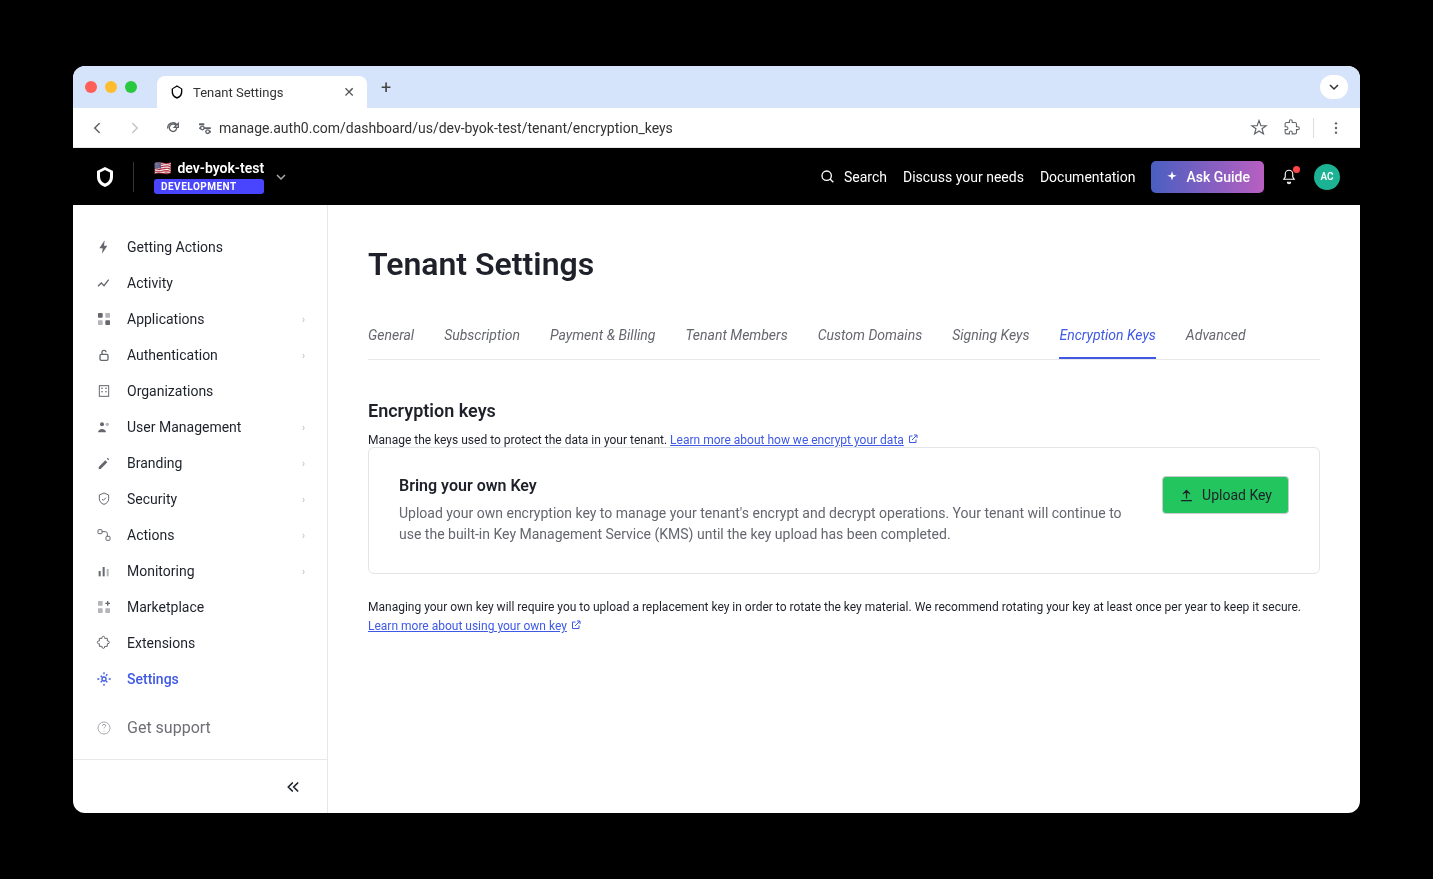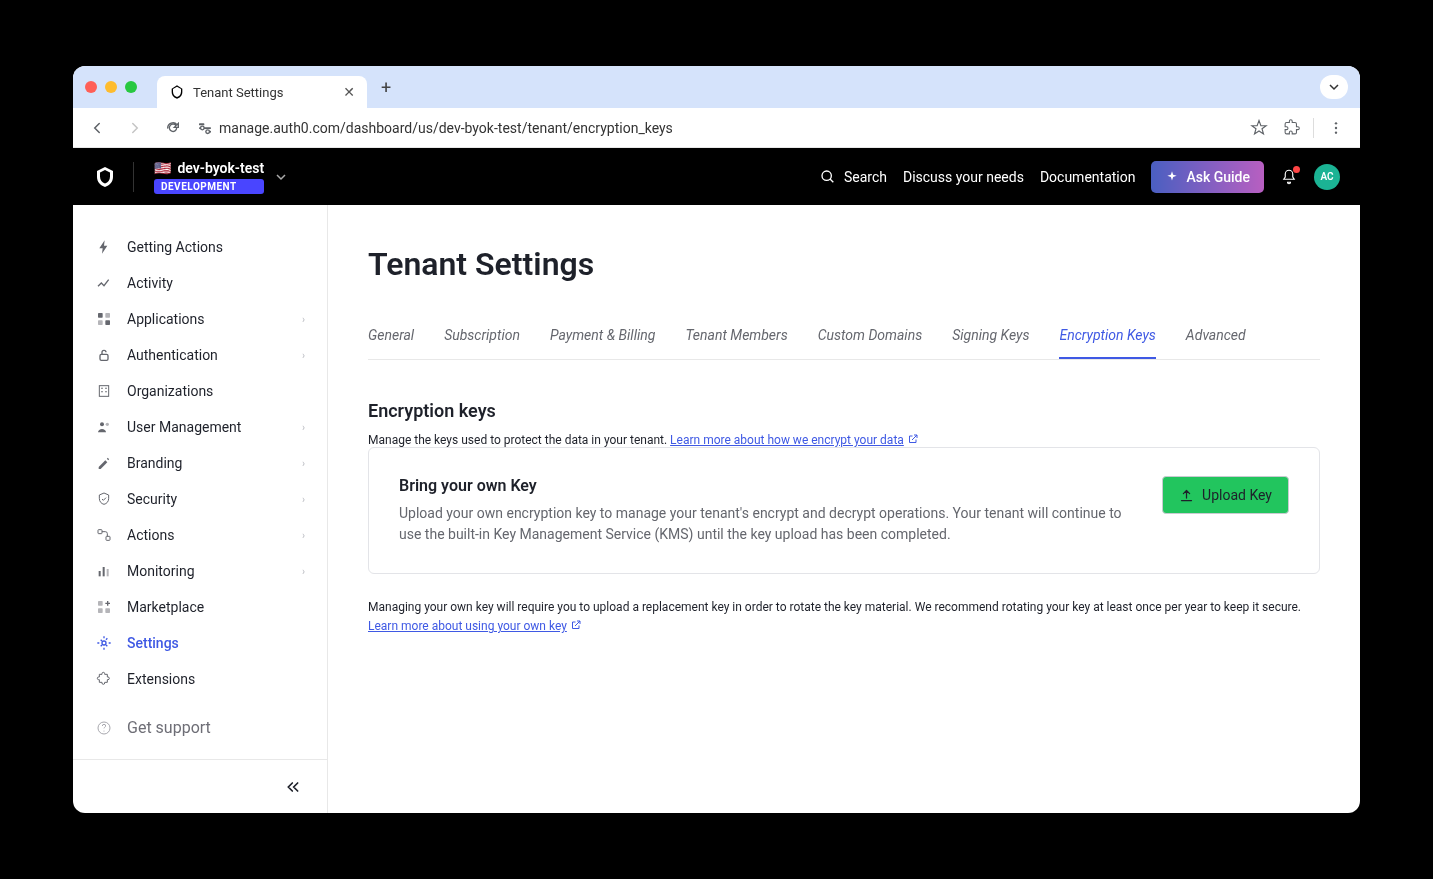--- a/index.html
+++ b/index.html
@@ -312,36 +312,36 @@
         <span class="nav-icon">
             <svg width="16" height="16" viewBox="0 0 24 24">
               <rect x="3" y="3" width="7" height="7" rx="1" fill="#b5b5b9"></rect>
               <rect x="3" y="14" width="7" height="7" rx="1" fill="#b5b5b9"></rect>
               <rect x="14" y="14" width="7" height="7" rx="1" fill="#b5b5b9"></rect>
               <path d="M17.5 3v7M14 6.5h7" stroke="#65676e" stroke-width="2"></path>
             </svg>
           </span>
         <span>Marketplace</span>
       </div>
+      <div class="nav-item">
+        <span class="nav-icon">
+            <svg width="16" height="16" viewBox="0 0 24 24">
+              <path d="M9 4a2 2 0 0 1 4 0v1h4v4h1a2 2 0 0 1 0 4h-1v4h-4v1a2 2 0 0 1-4 0v-1H5v-4H4a2 2 0 0 1 0-4h1V5h4V4z" stroke="#65676e" stroke-width="1.5" fill="none"></path>
+            </svg>
+          </span>
+        <span>Extensions</span>
+      </div>
       <div class="nav-item active">
         <span class="nav-icon">
             <svg width="16" height="16" viewBox="0 0 24 24">
               <circle cx="12" cy="12" r="3" stroke="#3f59e4" stroke-width="2" fill="none"></circle>
               <path d="M12 2v3m0 14v3m10-10h-3M5 12H2m15-7l-2 2M9 15l-2 2m10 0l-2-2M9 9L7 7" stroke="#3f59e4" stroke-width="2"></path>
             </svg>
           </span>
         <span>Settings</span>
-      </div>
-      <div class="nav-item">
-        <span class="nav-icon">
-            <svg width="16" height="16" viewBox="0 0 24 24">
-              <path d="M9 4a2 2 0 0 1 4 0v1h4v4h1a2 2 0 0 1 0 4h-1v4h-4v1a2 2 0 0 1-4 0v-1H5v-4H4a2 2 0 0 1 0-4h1V5h4V4z" stroke="#65676e" stroke-width="1.5" fill="none"></path>
-            </svg>
-          </span>
-        <span>Extensions</span>
       </div>
       <div class="nav-item support-item">
         <span class="nav-icon">
             <svg width="16" height="16" viewBox="0 0 24 24">
               <circle cx="12" cy="12" r="9" stroke="#a8a8ae" stroke-width="1.5" fill="none"></circle>
               <path d="M9.5 9a2.5 2.5 0 0 1 5 0c0 1.5-2.5 2-2.5 3.5" stroke="#a8a8ae" stroke-width="1.5" fill="none"></path>
               <circle cx="12" cy="16.5" r="0.8" fill="#a8a8ae"></circle>
             </svg>
           </span>
         <span>Get support</span>

